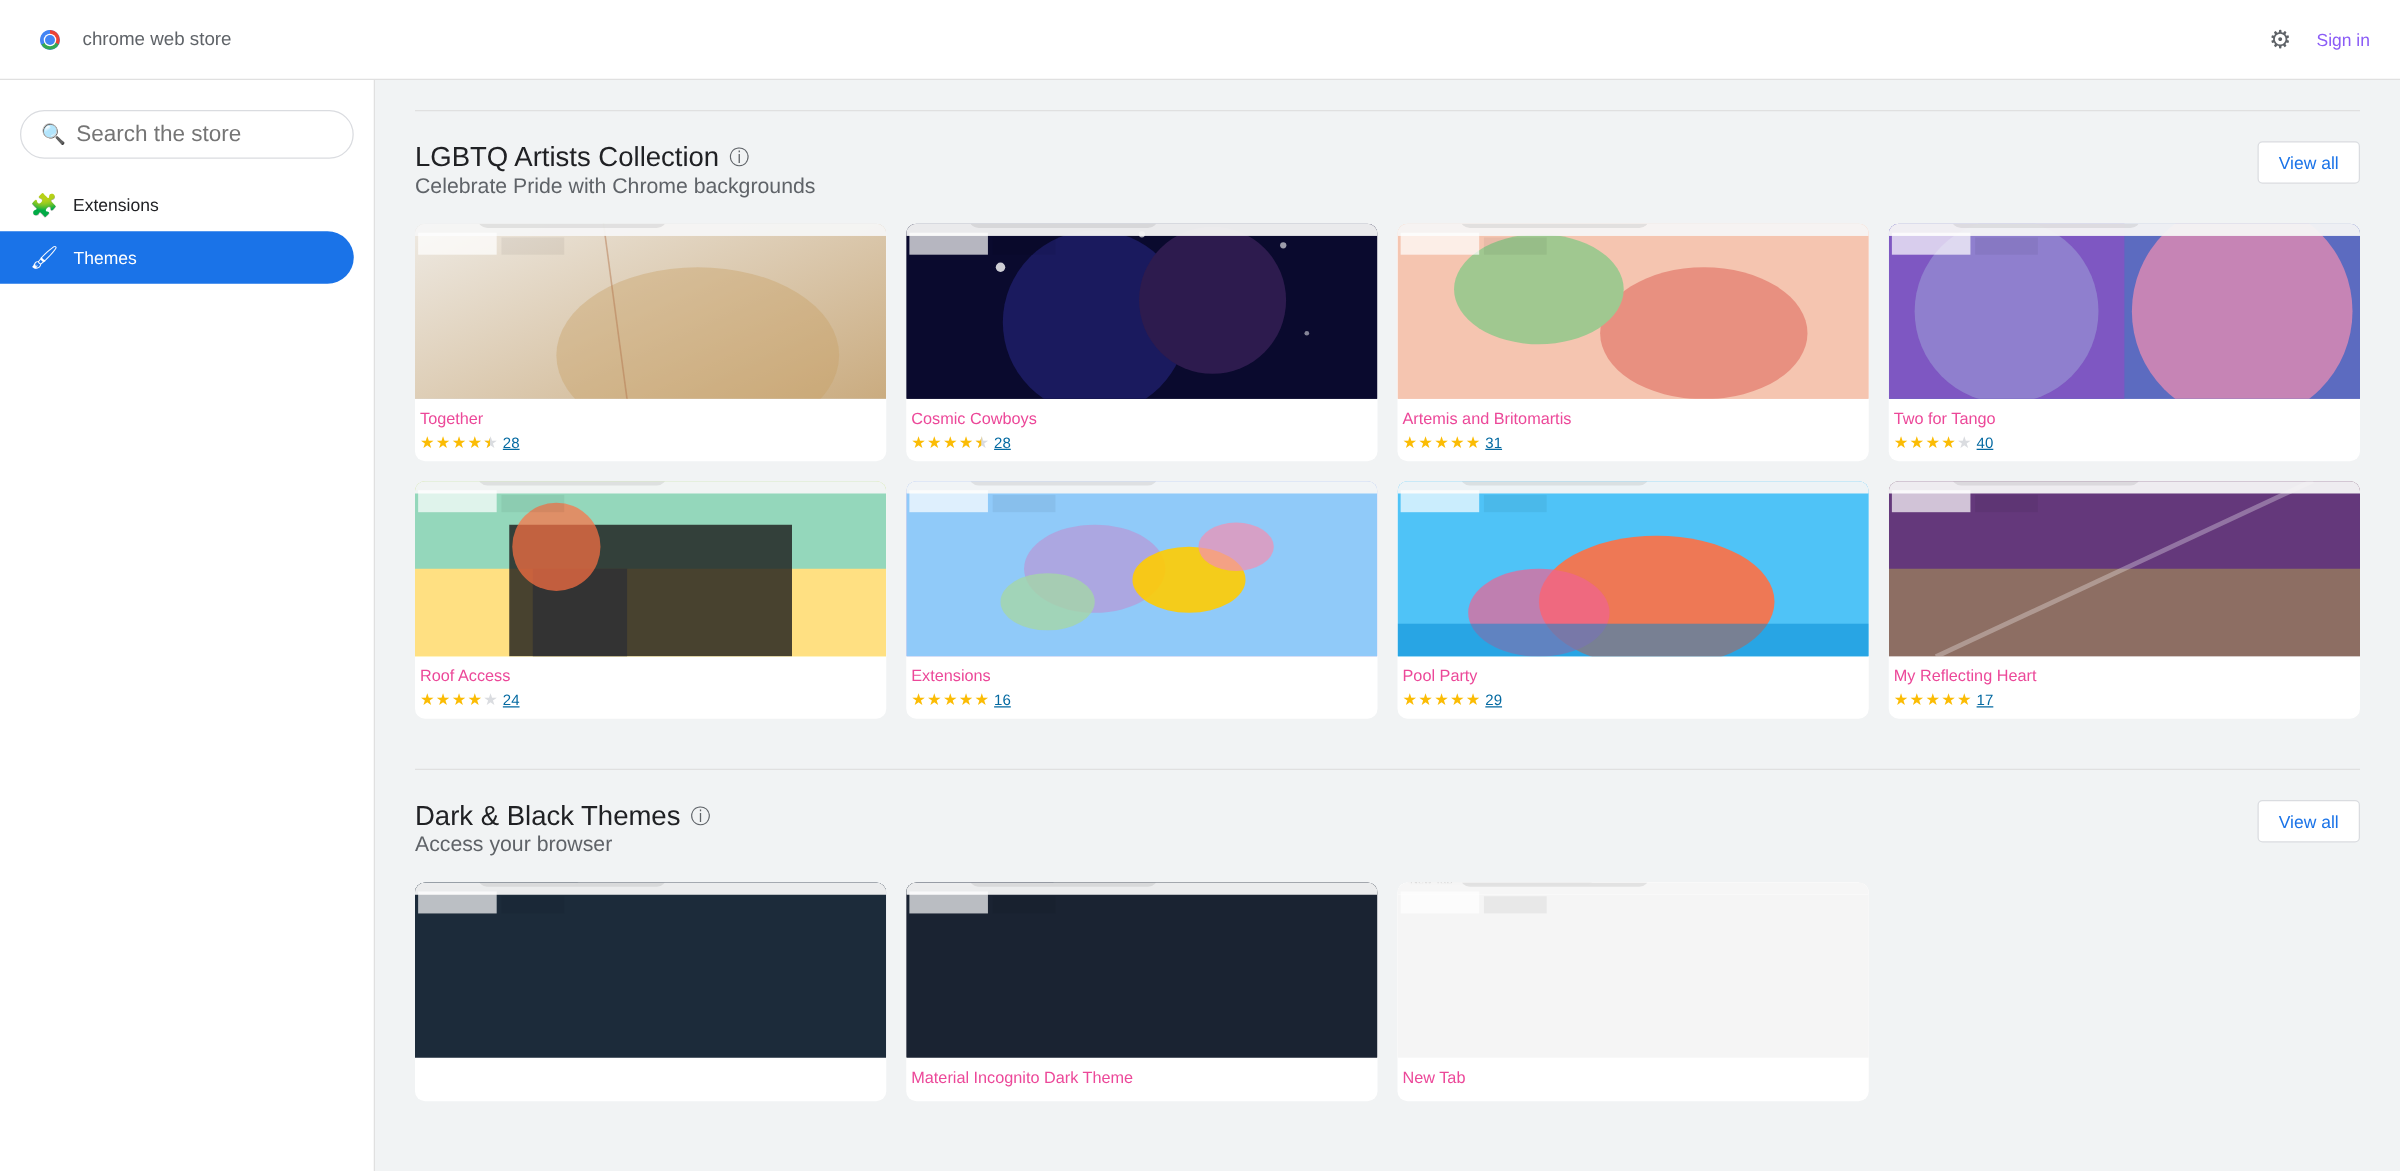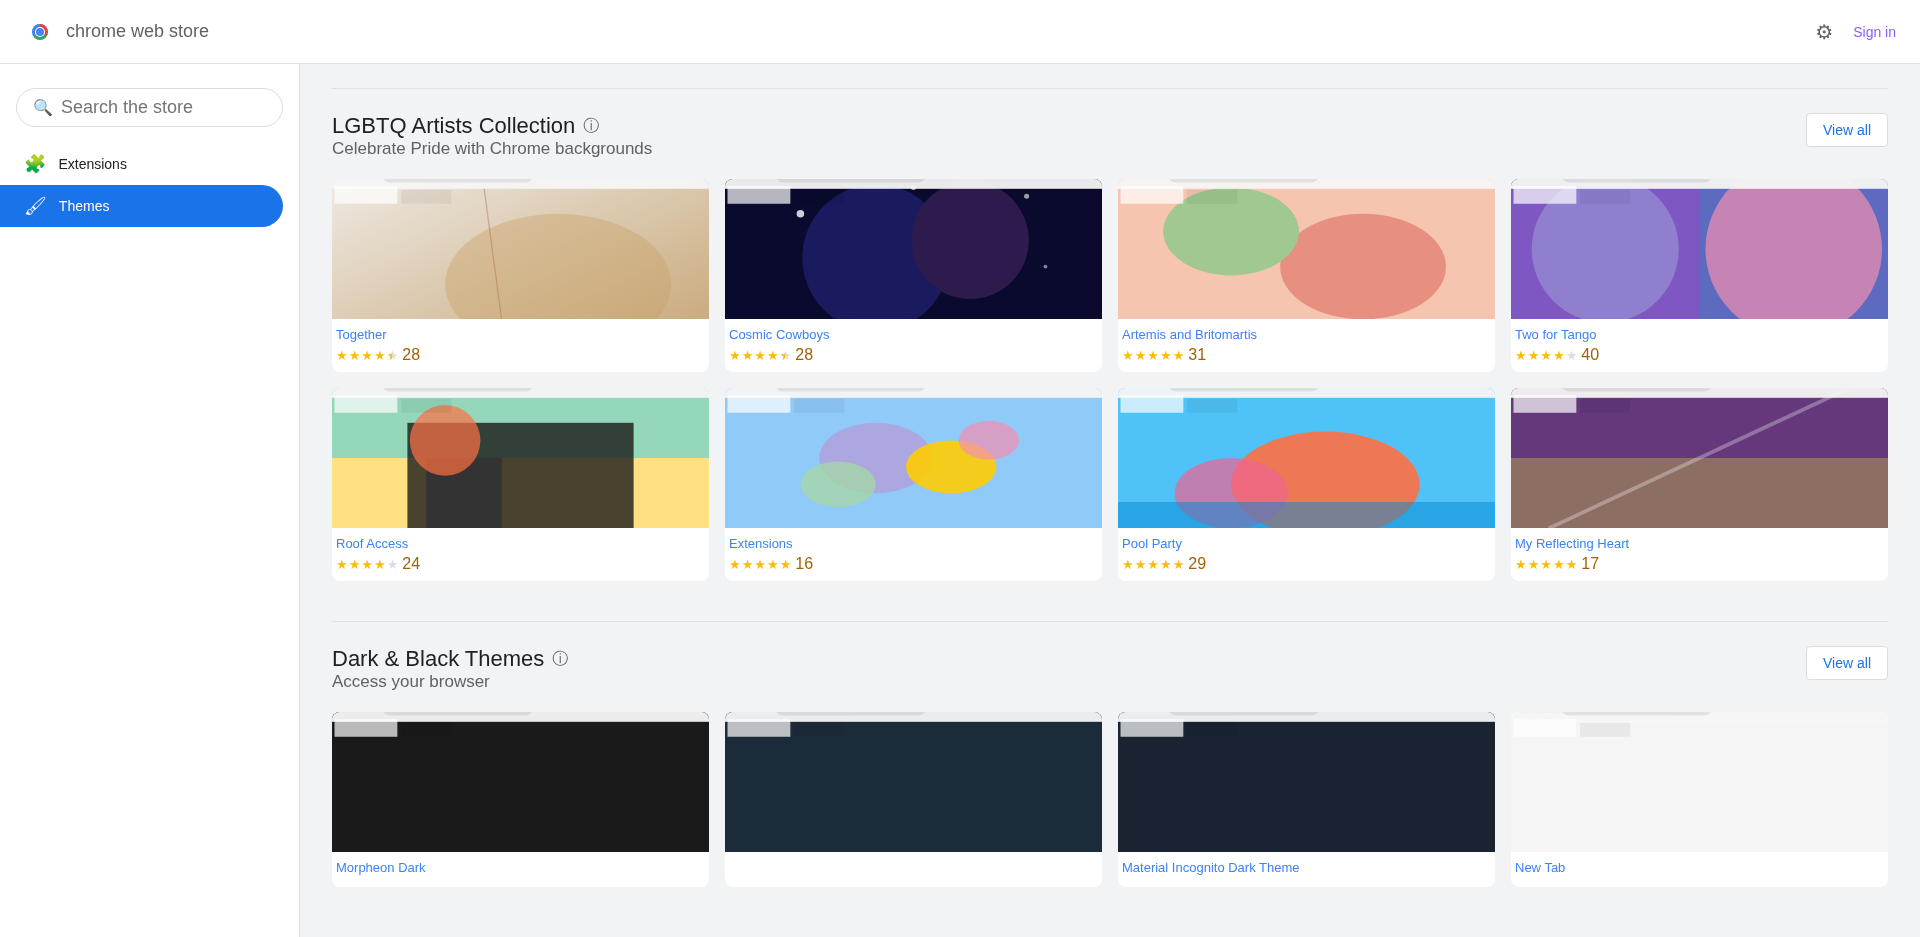--- a/index.html
+++ b/index.html
@@ -21,21 +21,21 @@
       display: flex;
       align-items: center;
       gap: 10px;
       margin-right: 24px;
     }
     .logo-icon {
       width: 32px;
       height: 32px;
     }
     .header-title {
-      font-size: 18px;
+      font-size: 15px;
       color: #5f6368;
       font-weight: 400;
     }
     .header-right {
       margin-left: auto;
       display: flex;
       align-items: center;
       gap: 16px;
     }
     .sign-in-link {
@@ -195,41 +195,42 @@
       border-radius: 8px;
       overflow: hidden;
       background: white;
     }
     .theme-info {
       padding: 8px 4px;
     }
     .theme-name {
       font-size: 13px;
       font-weight: 500;
-      color: #3b82f6;
+      color: #ec4899;
       margin-bottom: 4px;
     }
     .theme-rating {
       display: flex;
       align-items: center;
       gap: 4px;
     }
     .stars {
       display: flex;
       gap: 1px;
     }
     .star {
       font-size: 13px;
       color: #fbbc04;
     }
     .star.half { position: relative; display: inline-block; }
     .star.empty { color: #dadce0; }
     .rating-count {
-      font-size: 16px;
-      color: #a16207;
+      font-size: 12px;
+      color: #0369a1;
+      text-decoration: underline;
     }
 
     .thumb-svg {
       width: 100%;
       height: 140px;
       display: block;
     }
   </style>
 </head>
 <body>
@@ -589,46 +590,20 @@
           <h2 class="section-title">
             <span>Dark &amp; Black Themes</span>
             <span class="info-icon">ⓘ</span>
           </h2>
           <p class="section-subtitle">Access your browser</p>
         </div>
         <button class="view-all-btn">View all</button>
       </div>
 
       <div class="theme-grid" id="dark-grid">
-    <div class="theme-card">
-      <svg class="thumb-svg" viewBox="0 0 300 140" preserveAspectRatio="xMidYMid slice">
-
-        <rect width="300" height="140" fill="#1a1a1a"></rect>
-
-    <rect width="100%" height="100%" fill="#1a1a1a"></rect>
-    <rect x="0" y="0" width="100%" height="22" fill="#2a2a2a"></rect>
-    <rect x="5" y="6" width="80" height="10" rx="5" fill="#3a3a3a"></rect>
-
-        <rect x="0" y="0" width="300" height="22" fill="rgba(255,255,255,0.88)" rx="0"></rect>
-        <rect x="0" y="0" width="300" height="22" fill="rgba(240,240,240,0.6)"></rect>
-        <circle cx="8" cy="11" r="3" fill="#bbb"></circle>
-        <circle cx="18" cy="11" r="3" fill="#bbb"></circle>
-        <circle cx="28" cy="11" r="3" fill="#bbb"></circle>
-        <rect x="40" y="5" width="120" height="12" rx="6" fill="rgba(0,0,0,0.08)"></rect>
-        <rect x="2" y="20" width="50" height="14" rx="2 2 0 0" fill="rgba(255,255,255,0.7)"></rect>
-        <rect x="55" y="23" width="40" height="11" rx="2 2 0 0" fill="rgba(0,0,0,0.05)"></rect>
-      </svg>
-      <div class="theme-info">
-        <div class="theme-name">Morpheon Dark</div>
-        <div class="theme-rating">
-          
-          
-        </div>
-      </div>
-    </div>
 
     <div class="theme-card">
       <svg class="thumb-svg" viewBox="0 0 300 140" preserveAspectRatio="xMidYMid slice">
 
         <rect width="300" height="140" fill="#1c2b3a"></rect>
 
     <rect width="100%" height="100%" fill="#1c2b3a"></rect>
     <rect x="0" y="0" width="100%" height="22" fill="#263544"></rect>
     <rect x="5" y="6" width="100" height="10" rx="5" fill="#374a5a"></rect>
 

